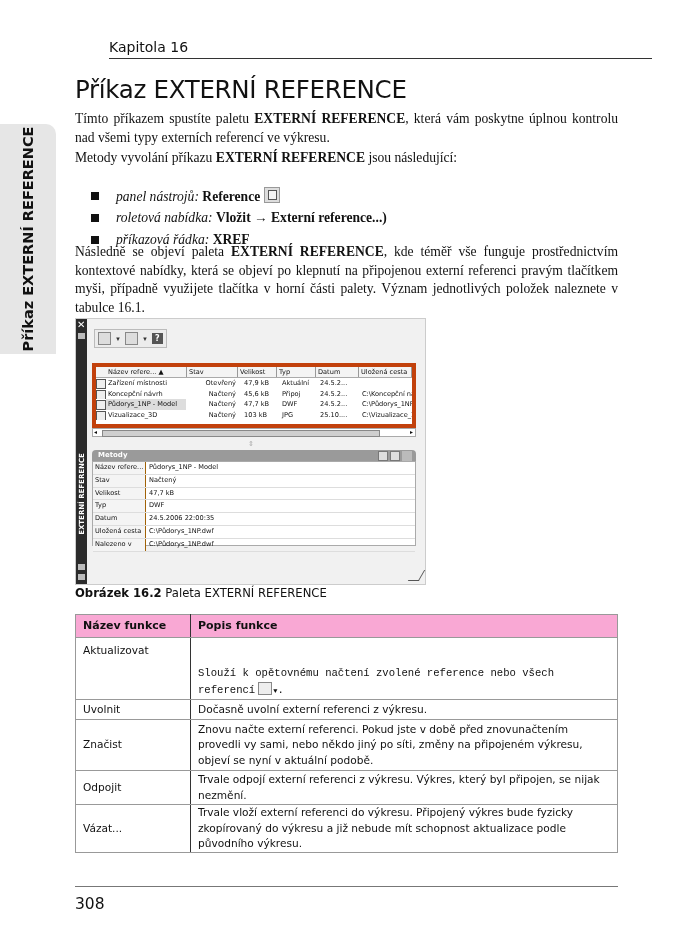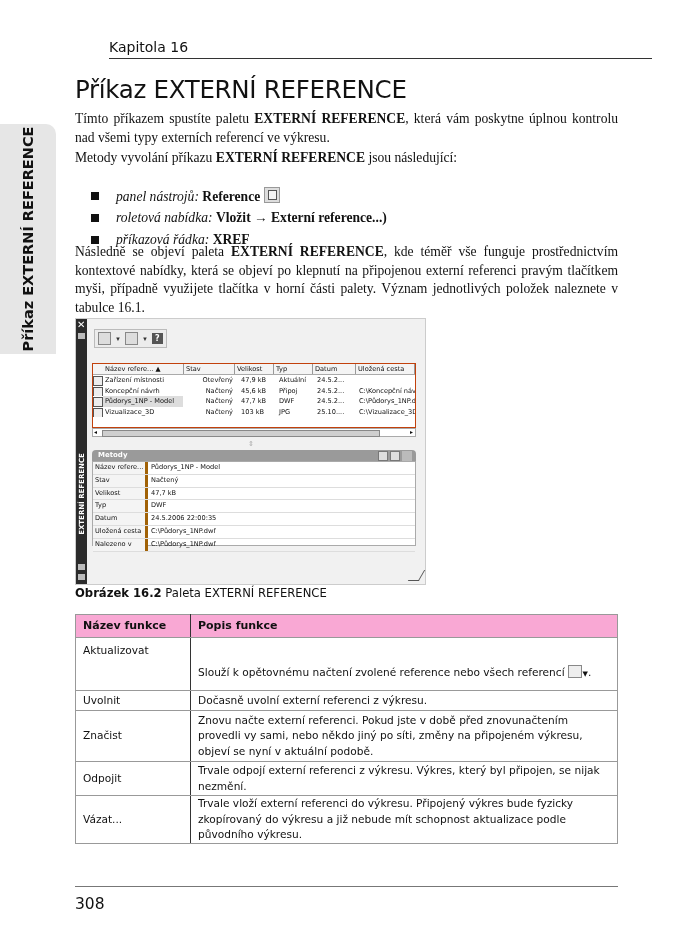--- a/index.html
+++ b/index.html
@@ -34,21 +34,21 @@
   .pal-strip .ic { position:absolute; left:2px; width:7px; height:6px; background:#bbb; }
   .pal-toolbar { position:absolute; left:18px; top:10px; display:flex; gap:4px; align-items:center; border:1px solid #bbb; background:#ececec; padding:2px 3px; }
   .pal-toolbar .btn { width:11px; height:11px; border:1px solid #888; background:#ddd; }
   .pal-toolbar .dd { font-size:6px; color:#333; }
   .pal-toolbar .help { width:11px; height:11px; background:#555; color:#fff; font-size:8px; text-align:center; line-height:11px; font-weight:bold; font-family:"DejaVu Sans",sans-serif; }
 
   .pane-head { position:absolute; left:16px; width:324px; height:11px; background:#9a9a9a; border-radius:4px 4px 0 0; color:#fff; font-size:7px; font-weight:bold; font-family:"DejaVu Sans",sans-serif; line-height:11px; padding-left:6px; box-sizing:border-box; }
   .pane-head .hicons { position:absolute; right:4px; top:1px; display:flex; gap:2px; }
   .pane-head .hicons span { width:8px; height:8px; background:#ddd; border:1px solid #777; display:block; }
 
-  .ref-list { position:absolute; left:16px; top:44px; width:324px; height:65px; background:#fff; border:1px solid #c2410c; box-sizing:border-box; font-family:"DejaVu Sans",sans-serif; font-size:6.6px; }
+  .ref-list { position:absolute; left:16px; top:44px; width:324px; height:65px; background:#fff; border:4px solid #c2410c; box-sizing:border-box; font-family:"DejaVu Sans",sans-serif; font-size:6.6px; }
   .ref-cols { display:flex; height:10px; border-bottom:1px solid #aaa; background:#f4f4f4; }
   .ref-cols div { border-right:1px solid #999; padding-left:2px; line-height:10px; white-space:nowrap; overflow:hidden; }
   .ref-row { display:flex; height:10.5px; line-height:10.5px; }
   .ref-row div { padding-left:2px; white-space:nowrap; overflow:hidden; }
   .ref-row .sel { background:#ddd; }
   .ref-row .ficon { width:10px; flex:none; padding:0; }
   .ref-row .ficon span { display:inline-block; width:8px; height:8px; border:1px solid #555; background:#eee; margin-top:1px; }
   .c0 { width:10px; flex:none; padding:0 !important; border-right:none !important; }
   .c1 { width:78px; flex:none; }
   .c2 { width:48px; flex:none; }
@@ -59,34 +59,34 @@
   .ref-row .r { text-align:right; padding-right:6px; }
 
   .hscroll { position:absolute; left:16px; top:109px; width:324px; height:9px; background:#fff; border:1px solid #aaa; box-sizing:border-box; }
   .hscroll .thumb { position:absolute; left:9px; top:1px; width:276px; height:5px; background:#cfcfcf; border:1px solid #888; }
   .hscroll .la, .hscroll .ra { position:absolute; top:0; font-size:6px; line-height:7px; }
   .hscroll .la { left:1px; } .hscroll .ra { right:2px; }
   .splitter { position:absolute; left:172px; top:121px; font-size:7px; color:#aaa; }
 
   .details { position:absolute; left:16px; top:142px; width:324px; height:85px; background:#fff; border:1px solid #aaa; box-sizing:border-box; font-family:"DejaVu Sans",sans-serif; font-size:6.6px; }
   .det-row { display:flex; height:11.8px; line-height:11.8px; border-bottom:1px solid #ddd; }
-  .det-row .k { width:50px; padding-left:2px; border-right:3px solid #a16207; background:#f4f4f4; }
+  .det-row .k { width:50px; padding-left:2px; border-right:1px solid #a16207; background:#f4f4f4; }
   .det-row .v { flex:1; padding-left:3px; }
   .resize-corner { position:absolute; right:3px; bottom:3px; width:10px; height:10px; border-right:1px solid #555; border-bottom:1px solid #555; transform:skew(-30deg); }
 
   .caption { position:absolute; left:75px; top:586px; font-family:"DejaVu Sans",sans-serif; font-size:11.6px; }
   .caption b { font-weight:bold; }
 
   .ftable { position:absolute; left:75px; top:614px; width:543px; border-collapse:collapse; font-family:"DejaVu Sans",sans-serif; font-size:11px; }
   .ftable th, .ftable td { border:1px solid #999; padding:0 7px; text-align:left; vertical-align:middle; line-height:15.5px; }
   .ftable th { background:#f9a8d4; font-weight:bold; height:22px; }
   .ftable td:first-child, .ftable th:first-child { width:100px; border-right:1.5px solid #333; }
   .ftable td { font-size:10.6px; }
   .ftable tr.r1 td { height:30px; } .ftable tr.r1 td:last-child { padding-top:8px; }
-  .ftable tr.r2 td { height:32px; } .ftable tr.r2 td:last-child { padding-top:20px; }
+  .ftable tr.r2 td { height:32px; } .ftable tr.r2 td:last-child { padding-top:28px;font-family:Liberation Mono, monospace; }
   .ftable tr.r3 td { height:19px; }
   .ftable tr.r4 td { height:19px; }
   .ftable tr.r5 td { height:50px; }
   .ftable tr.r6 td { height:33px; }
   .ftable tr.r7 td { height:34px; }
   .inl-icon { display:inline-block; width:12px; height:11px; border:1px dashed #888; background:#eee; vertical-align:-2px; margin-left:3px; }
   .inl-dd { font-size:7px; margin-left:1px; }
 
   .footer-line { position:absolute; left:75px; top:886px; width:543px; height:0; border-top:1.5px solid #777; }
   .page-no { position:absolute; left:75px; top:895px; font-family:"DejaVu Sans",sans-serif; font-size:15.5px; }

